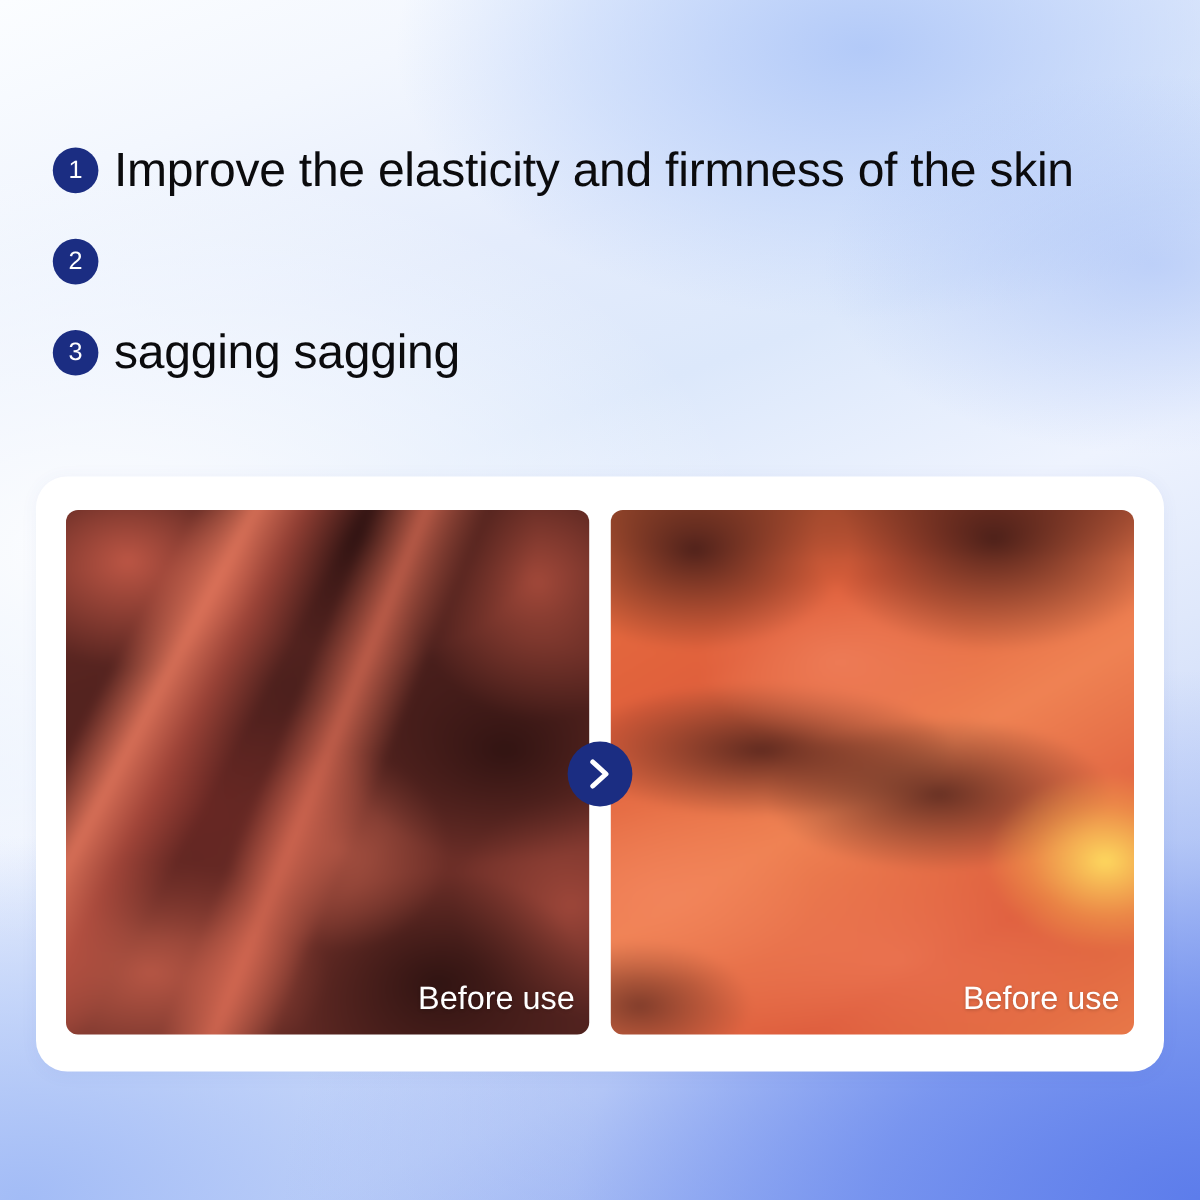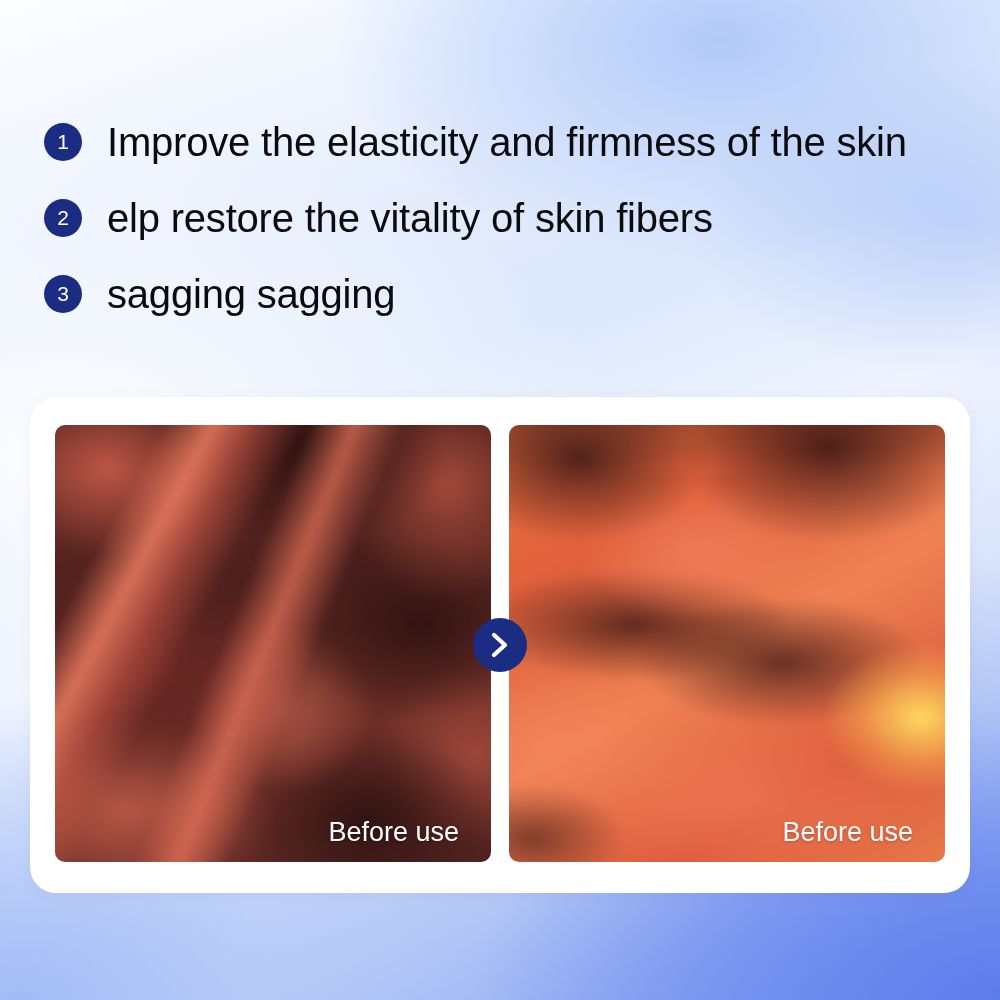--- a/index.html
+++ b/index.html
@@ -93,21 +93,21 @@
     height: 38px;
     border-radius: 50%;
     background: #1b2d82;
     color: #ffffff;
     font-size: 21px;
     line-height: 38px;
     text-align: center;
     font-family: "Liberation Sans", sans-serif;
   }
   .benefit-text {
-    margin-left: 25px;
+    margin-left: 13px;
     font-size: 40px;
     line-height: 1.05;
     color: #0b0b0d;
     letter-spacing: -0.2px;
     white-space: nowrap;
   }
 
   
   .compare-card {
     position: absolute;
@@ -171,21 +171,21 @@
       radial-gradient(ellipse 180px 80px at 62% 54%, rgba(52,20,19,0.72), rgba(70,28,25,0) 76%),
       radial-gradient(ellipse 160px 90px at 12% 72%, rgba(244,134,96,0.62), rgba(235,116,84,0) 76%),
       radial-gradient(ellipse 210px 90px at 54% 84%, rgba(242,128,92,0.55), rgba(235,116,84,0) 78%),
       radial-gradient(ellipse 120px 70px at 8% 92%, rgba(60,24,22,0.6), rgba(70,28,25,0) 74%),
       linear-gradient(180deg, rgba(30,12,12,0.34) 0%, rgba(30,12,12,0.0) 12%),
       linear-gradient(150deg, #e8713f 0%, #e0603c 28%, #ef8253 52%, #dd5c3c 76%, #e97b4a 100%);
   }
 
   .photo-caption {
     position: absolute;
-    right: 32px;
+    right: 12px;
     bottom: 14px;
     color: #ffffff;
     font-size: 27px;
     line-height: 1.1;
     text-shadow: 0 1px 3px rgba(0,0,0,0.22);
     white-space: nowrap;
   }
 
   
   .arrow-badge {
@@ -218,21 +218,20 @@
 
   <div class="benefits">
 
     <div class="benefit-row">
       <div class="benefit-badge">1</div>
       <div class="benefit-text">Improve the elasticity and firmness of the skin</div>
     </div>
 
     <div class="benefit-row">
       <div class="benefit-badge">2</div>
-      <div class="benefit-text">elp restore the vitality of skin fibers</div>
     </div>
 
     <div class="benefit-row">
       <div class="benefit-badge">3</div>
       <div class="benefit-text">sagging sagging</div>
     </div>
 
   </div>
 
   <div class="compare-card">

